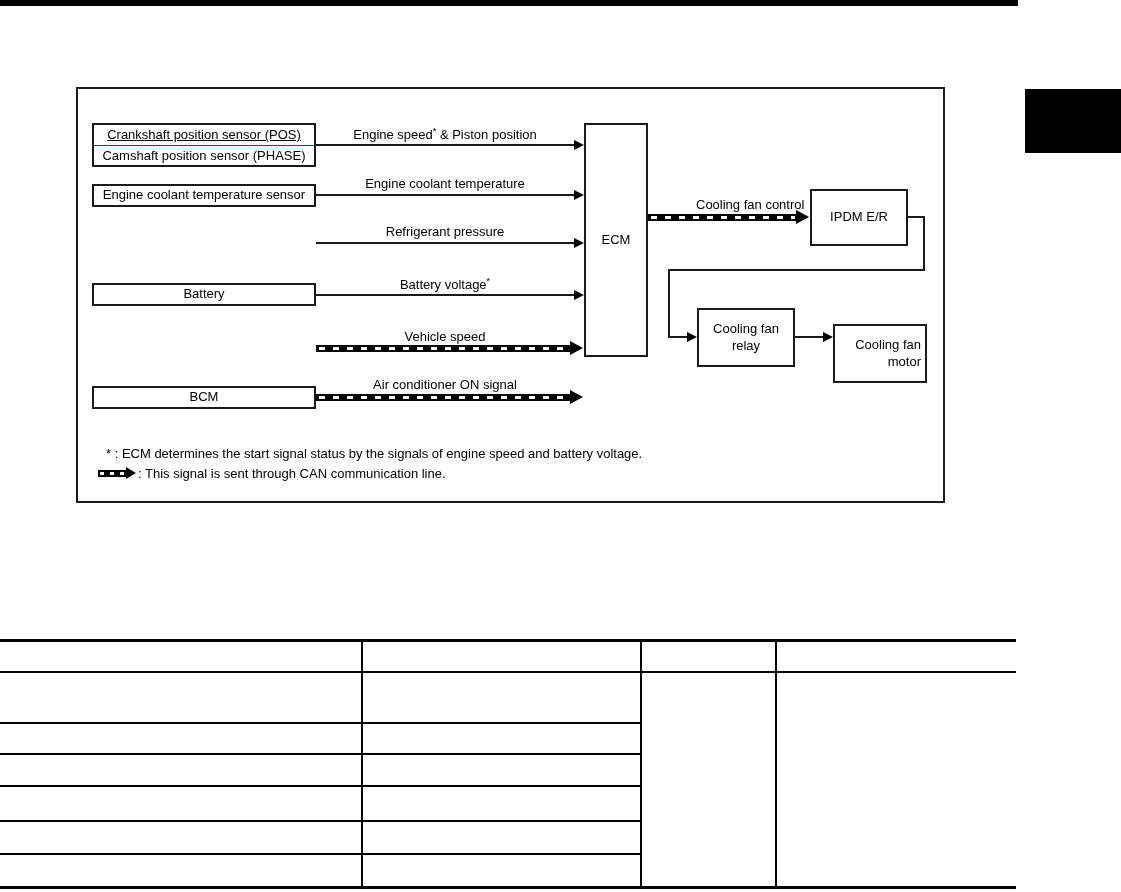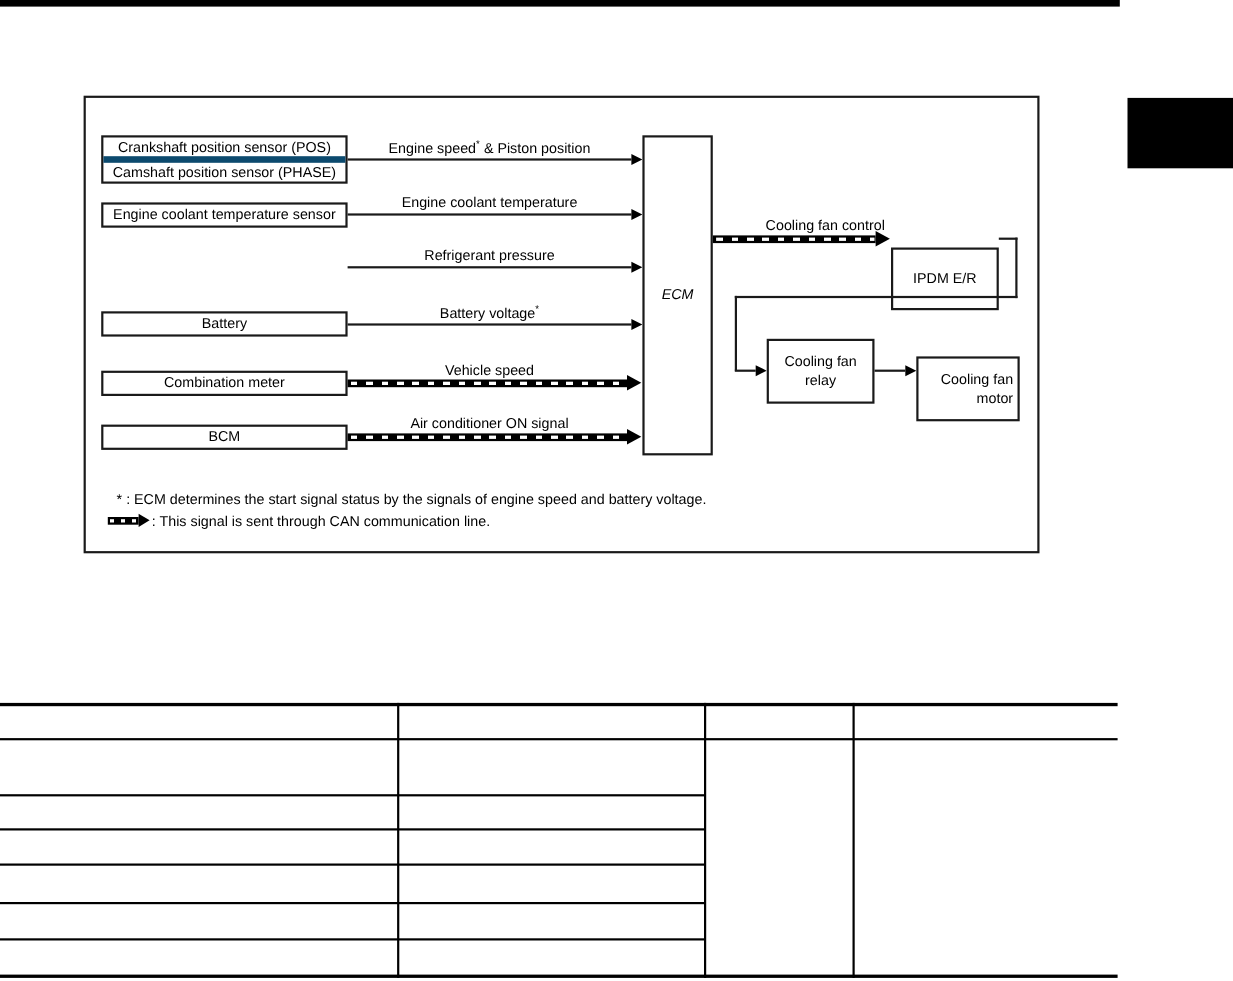--- a/index.html
+++ b/index.html
@@ -13,21 +13,21 @@
   .node {
     position:absolute; border:2px solid #1a1a1a; background:#fff;
     display:flex; align-items:center; justify-content:center;
     text-align:center; font-size:13px; line-height:1.25; padding:5px 4px;
   }
   .node-stack { position:absolute; border:2px solid #1a1a1a; background:#fff; display:flex; flex-direction:column; }
   .node-stack > div {
     flex:1; display:flex; align-items:center; justify-content:center;
     font-size:13px; text-align:center;
   }
-  .node-stack > div:first-child { border-bottom:6px solid #0c4a6e; }
+  .node-stack > div:first-child { border-bottom:1px solid #0c4a6e;text-decoration:underline; }
   .sig-label { position:absolute; font-size:13px; text-align:center; white-space:nowrap; }
   .sig-label sup { font-size:9px; }
   .ah { position:absolute; width:0; height:0;
         border-top:5px solid transparent; border-bottom:5px solid transparent;
         border-left:10px solid #000; }
   .ah-big { position:absolute; width:0; height:0;
         border-top:7px solid transparent; border-bottom:7px solid transparent;
         border-left:13px solid #000; }
   .can-bar { position:absolute; height:7px; background:#000; }
   .can-bar::after {
@@ -58,21 +58,20 @@
   <div class="abs fill-black" style="left:1025px; top:89px; width:96px; height:64px;"></div>
 
   <div class="frame" style="left:76px; top:87px; width:869px; height:416px;"></div>
 
   <div class="node-stack" style="left:92px; top:123px; width:224px; height:44px;">
     <div>Crankshaft position sensor (POS)</div>
     <div>Camshaft position sensor (PHASE)</div>
   </div>
   <div class="node" style="left:92px; top:184px; width:224px; height:23px;">Engine coolant temperature sensor</div>
   <div class="node" style="left:92px; top:283px; width:224px; height:23px;">Battery</div>
-  <div class="node" style="left:92px; top:337px; width:224px; height:23px;">Combination meter</div>
   <div class="node" style="left:92px; top:386px; width:224px; height:23px;">BCM</div>
 
   <div class="hline" style="left:316px; top:144px; width:258px;"></div>
   <div class="ah" style="left:574px; top:140px;"></div>
   <div class="sig-label" style="left:316px; top:126px; width:258px;">
     <span>Engine speed</span><sup>*</sup><span> &amp; Piston position</span>
   </div>
 
   <div class="hline" style="left:316px; top:194px; width:258px;"></div>
   <div class="ah" style="left:574px; top:190px;"></div>
@@ -89,27 +88,27 @@
   </div>
 
   <div class="can-bar" style="left:316px; top:345px; width:254px;"></div>
   <div class="ah-big" style="left:570px; top:341px;"></div>
   <div class="sig-label" style="left:316px; top:329px; width:258px;">Vehicle speed</div>
 
   <div class="can-bar" style="left:316px; top:394px; width:254px;"></div>
   <div class="ah-big" style="left:570px; top:390px;"></div>
   <div class="sig-label" style="left:316px; top:377px; width:258px;">Air conditioner ON signal</div>
 
-  <div class="node" style="left:584px; top:123px; width:64px; height:291px;font-style:italic;">ECM</div>
+  <div class="node" style="left:584px; top:123px; width:64px; height:234px;">ECM</div>
 
   <div class="can-bar" style="left:648px; top:214px; width:148px;"></div>
   <div class="ah-big" style="left:796px; top:210px;"></div>
   <div class="sig-label" style="left:648px; top:197px; width:156px;padding-left:48px;">Cooling fan control</div>
 
-  <div class="node" style="left:810px; top:189px; width:98px; height:57px;margin-top:36px;">IPDM E/R</div>
+  <div class="node" style="left:810px; top:189px; width:98px; height:57px;">IPDM E/R</div>
 
   <div class="hline" style="left:908px; top:216px; width:17px;"></div>
   <div class="vline" style="left:923px; top:216px; height:55px;"></div>
   <div class="hline" style="left:668px; top:269px; width:257px;"></div>
   <div class="vline" style="left:668px; top:269px; height:68px;"></div>
   <div class="hline" style="left:668px; top:336px; width:19px;"></div>
   <div class="ah" style="left:687px; top:332px;"></div>
 
   <div class="node" style="left:697px; top:308px; width:98px; height:59px;">Cooling fan relay</div>
   <div class="hline" style="left:795px; top:336px; width:28px;"></div>

